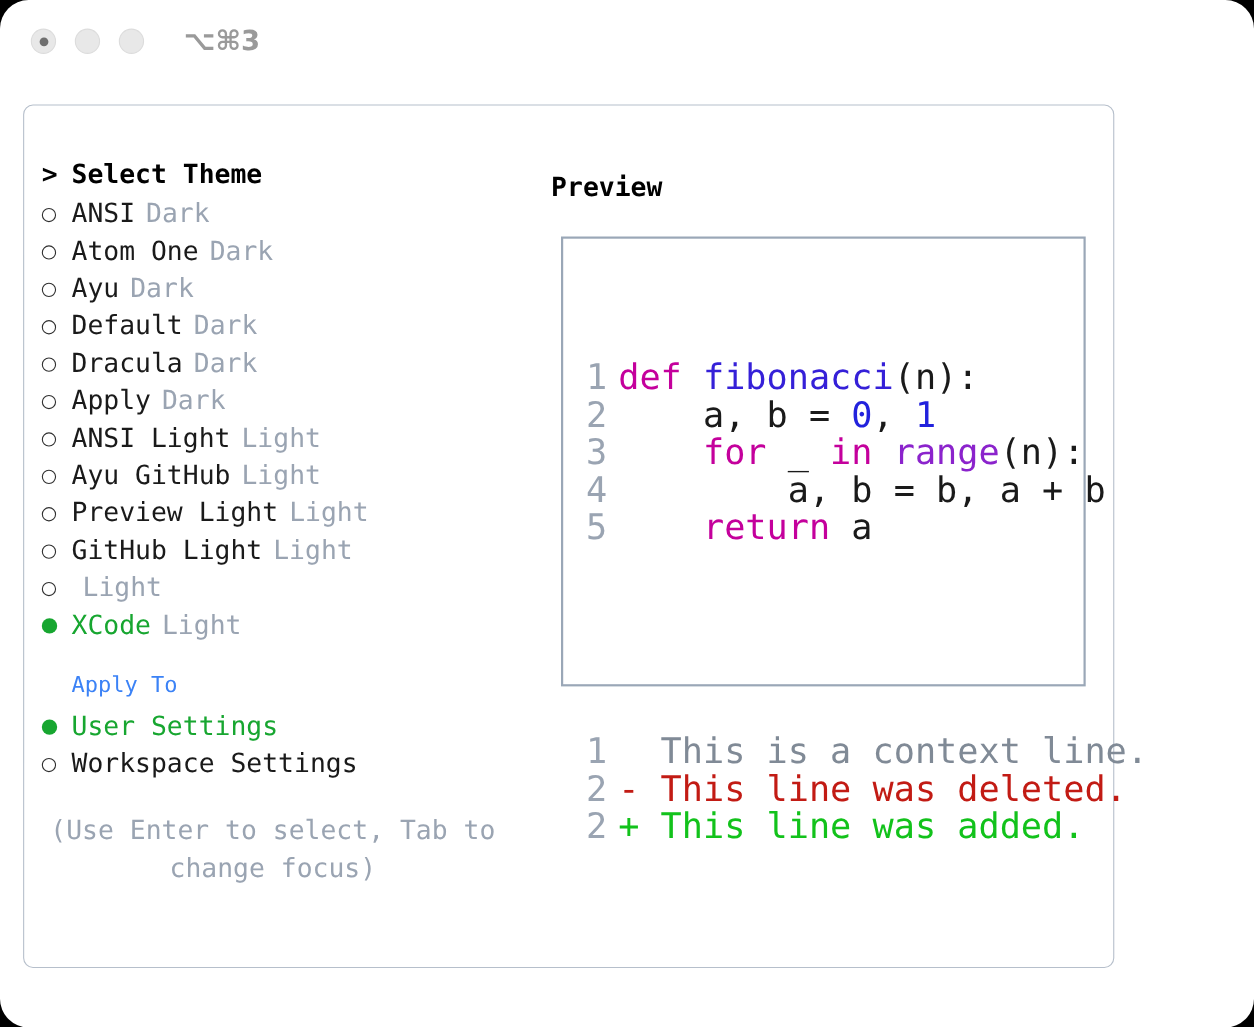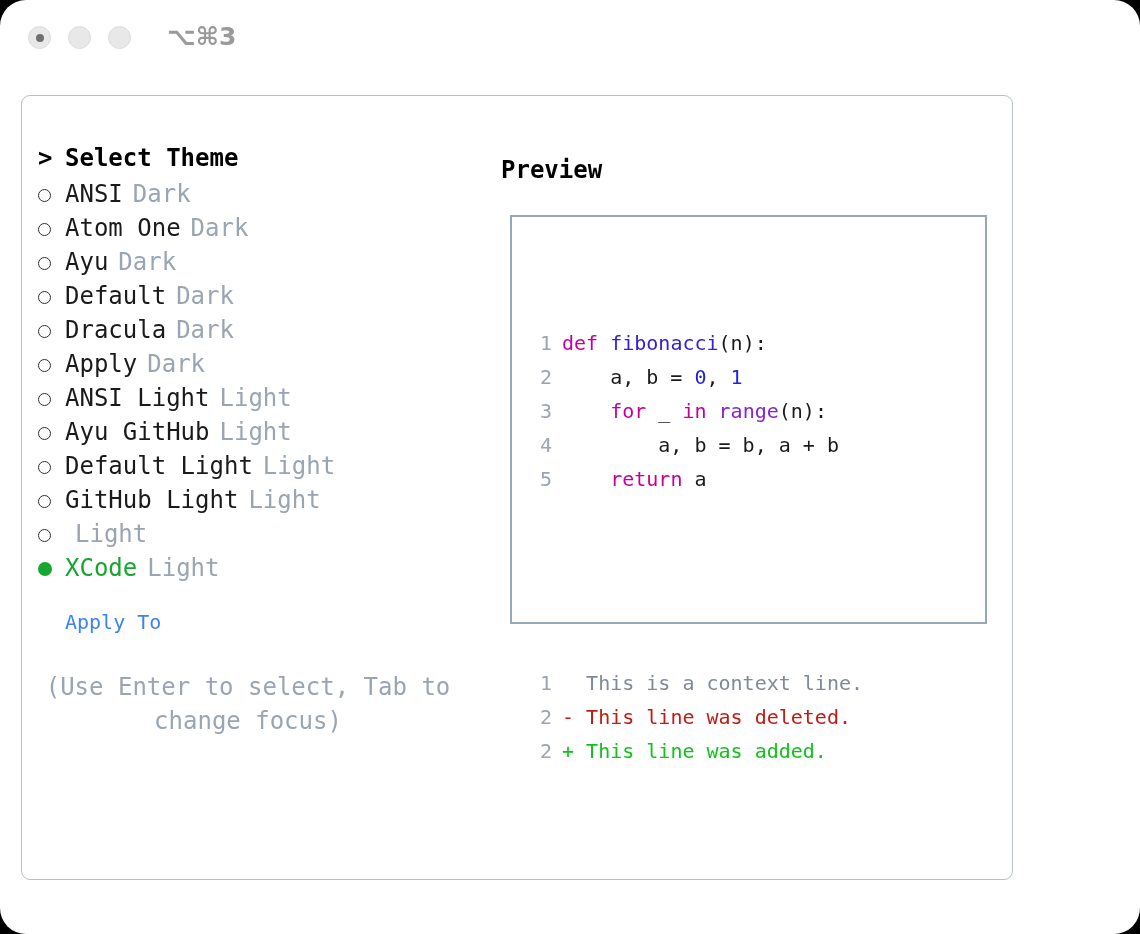--- a/index.html
+++ b/index.html
@@ -180,21 +180,21 @@
     width: 477px;
     height: 409px;
     border: 2px solid #9aa7b7;
     box-sizing: border-box;
     background: #ffffff;
   }
   .code {
     position: absolute;
     left: 12px;
     top: 41px;
-    font-size: 20px;
+    font-size: 32px;
     line-height: 34px;
     white-space: pre;
   }
   .code-line { white-space: pre; }
   .ln {
     display: inline-block;
     width: 28px;
     text-align: right;
     color: #9aa4b2;
   }
@@ -239,33 +239,37 @@
 
         <div id="theme-list">
             <div class="row"><span class="bullet-wrap"><span class="bullet-hollow"></span></span><span class="theme-name">ANSI</span><span class="gap"> </span><span class="theme-kind">Dark</span></div>
             <div class="row"><span class="bullet-wrap"><span class="bullet-hollow"></span></span><span class="theme-name">Atom One</span><span class="gap"> </span><span class="theme-kind">Dark</span></div>
             <div class="row"><span class="bullet-wrap"><span class="bullet-hollow"></span></span><span class="theme-name">Ayu</span><span class="gap"> </span><span class="theme-kind">Dark</span></div>
             <div class="row"><span class="bullet-wrap"><span class="bullet-hollow"></span></span><span class="theme-name">Default</span><span class="gap"> </span><span class="theme-kind">Dark</span></div>
             <div class="row"><span class="bullet-wrap"><span class="bullet-hollow"></span></span><span class="theme-name">Dracula</span><span class="gap"> </span><span class="theme-kind">Dark</span></div>
             <div class="row"><span class="bullet-wrap"><span class="bullet-hollow"></span></span><span class="theme-name">Apply</span><span class="gap"> </span><span class="theme-kind">Dark</span></div>
             <div class="row"><span class="bullet-wrap"><span class="bullet-hollow"></span></span><span class="theme-name">ANSI Light</span><span class="gap"> </span><span class="theme-kind">Light</span></div>
             <div class="row"><span class="bullet-wrap"><span class="bullet-hollow"></span></span><span class="theme-name">Ayu GitHub</span><span class="gap"> </span><span class="theme-kind">Light</span></div>
-            <div class="row"><span class="bullet-wrap"><span class="bullet-hollow"></span></span><span class="theme-name">Default Light</span><span class="gap"> </span><span class="theme-kind">Light</span></div>
+            <div class="row"><span class="bullet-wrap"><span class="bullet-hollow"></span></span><span class="theme-name">Preview Light</span><span class="gap"> </span><span class="theme-kind">Light</span></div>
             <div class="row"><span class="bullet-wrap"><span class="bullet-hollow"></span></span><span class="theme-name">GitHub Light</span><span class="gap"> </span><span class="theme-kind">Light</span></div>
             <div class="row"><span class="bullet-wrap"><span class="bullet-hollow"></span></span><span class="gap"> </span><span class="theme-kind">Light</span></div>
             <div class="row"><span class="bullet-wrap"><span class="bullet-filled"></span></span><span class="theme-name sel">XCode</span><span class="gap"> </span><span class="theme-kind">Light</span></div>
           </div>
 
         <div class="spacer-sm"></div>
 
         <div class="row">
           <span class="marker"></span>
           <span class="applyto-title">Apply To</span>
         </div>
 
+        <div id="apply-list">
+            <div class="row"><span class="bullet-wrap"><span class="bullet-filled"></span></span><span class="opt-label sel">User Settings</span></div>
+            <div class="row"><span class="bullet-wrap"><span class="bullet-hollow"></span></span><span class="opt-label">Workspace Settings</span></div>
+          </div>
 
         <div class="hint">(Use Enter to select, Tab to change focus)</div>
       </div>
 
       <div class="right-col">
         <div class="preview-title">Preview</div>
 
         <div class="preview-box">
           <div class="code">
             <div id="code-block"><div class="code-line"><span class="ln">1</span><span class="gap"> </span><span class="kw">def </span><span class="fn">fibonacci</span><span class="txt">(n):</span></div><div class="code-line"><span class="ln">2</span><span class="gap"> </span><span class="txt">    a, b = </span><span class="num">0</span><span class="txt">, </span><span class="num">1</span></div><div class="code-line"><span class="ln">3</span><span class="gap"> </span><span class="txt">    </span><span class="kw">for</span><span class="txt"> _ </span><span class="kw">in</span><span class="txt"> </span><span class="bi">range</span><span class="txt">(n):</span></div><div class="code-line"><span class="ln">4</span><span class="gap"> </span><span class="txt">        a, b = b, a + b</span></div><div class="code-line"><span class="ln">5</span><span class="gap"> </span><span class="txt">    </span><span class="kw">return</span><span class="txt"> a</span></div></div>

